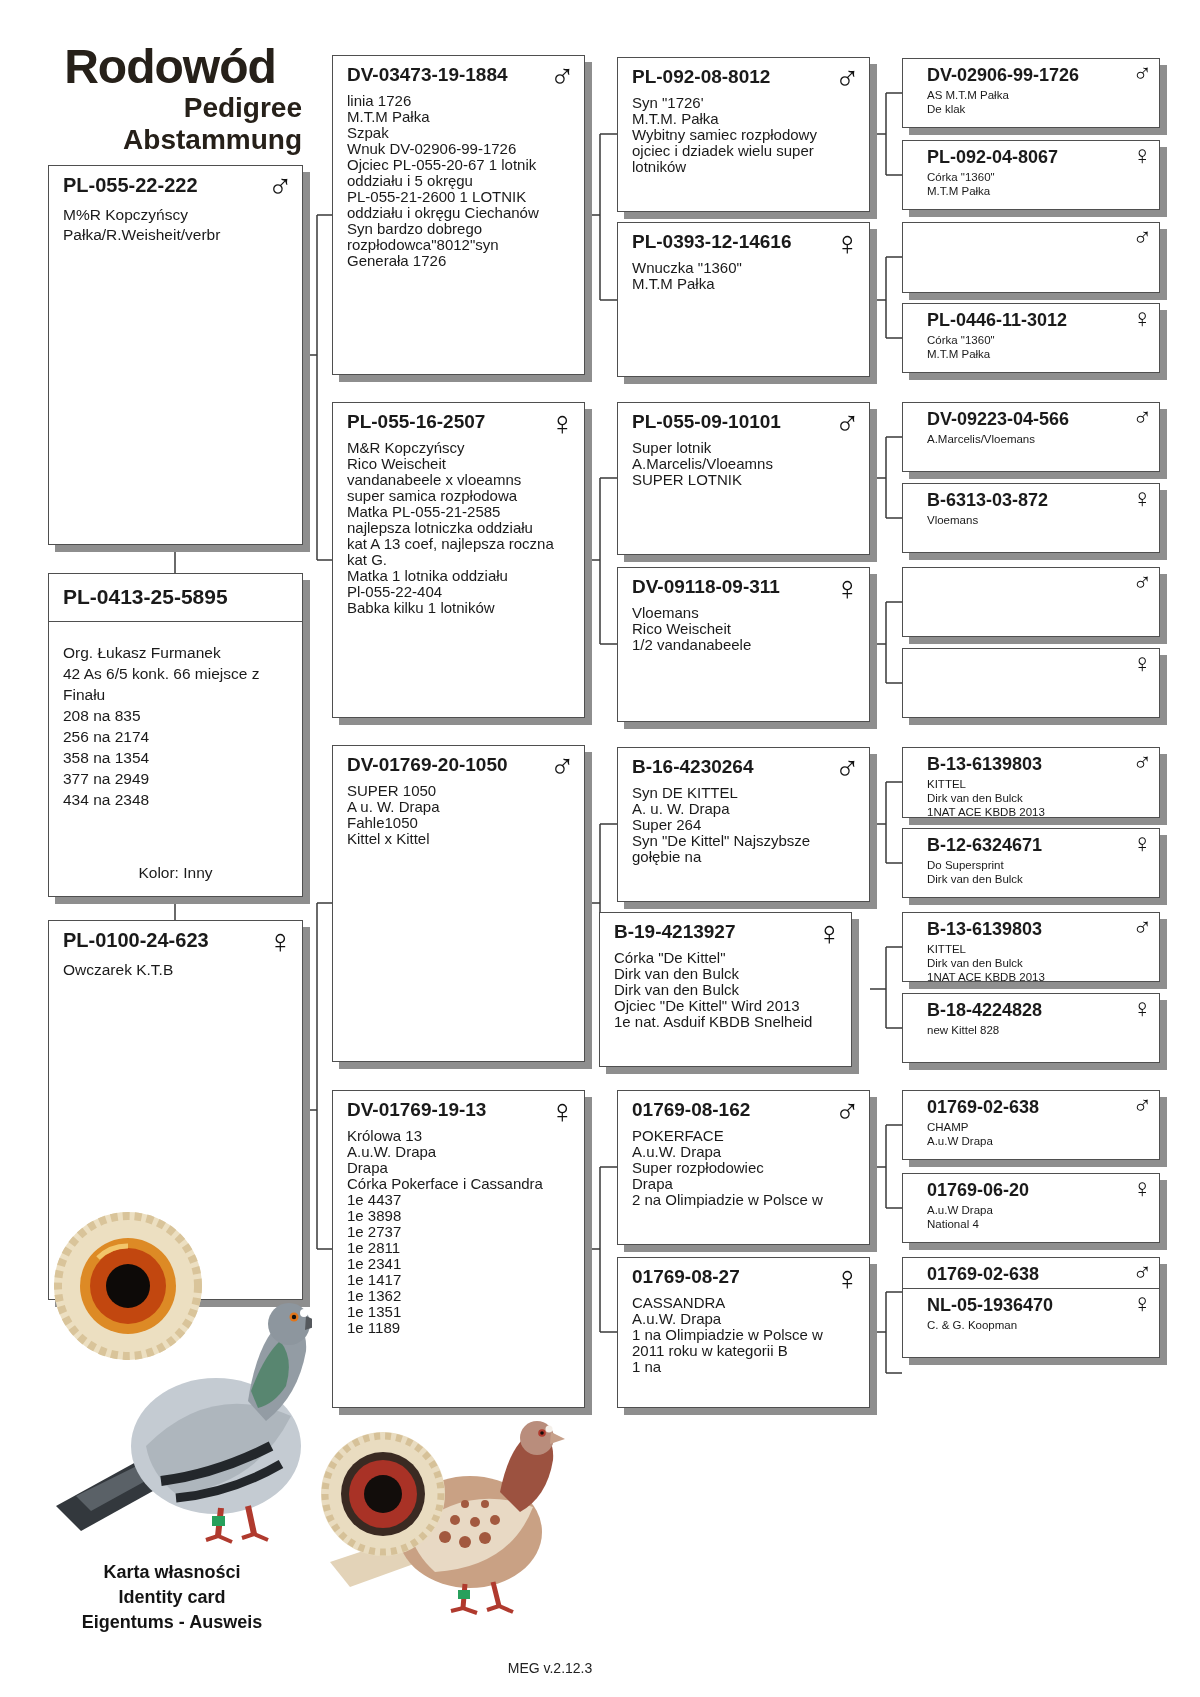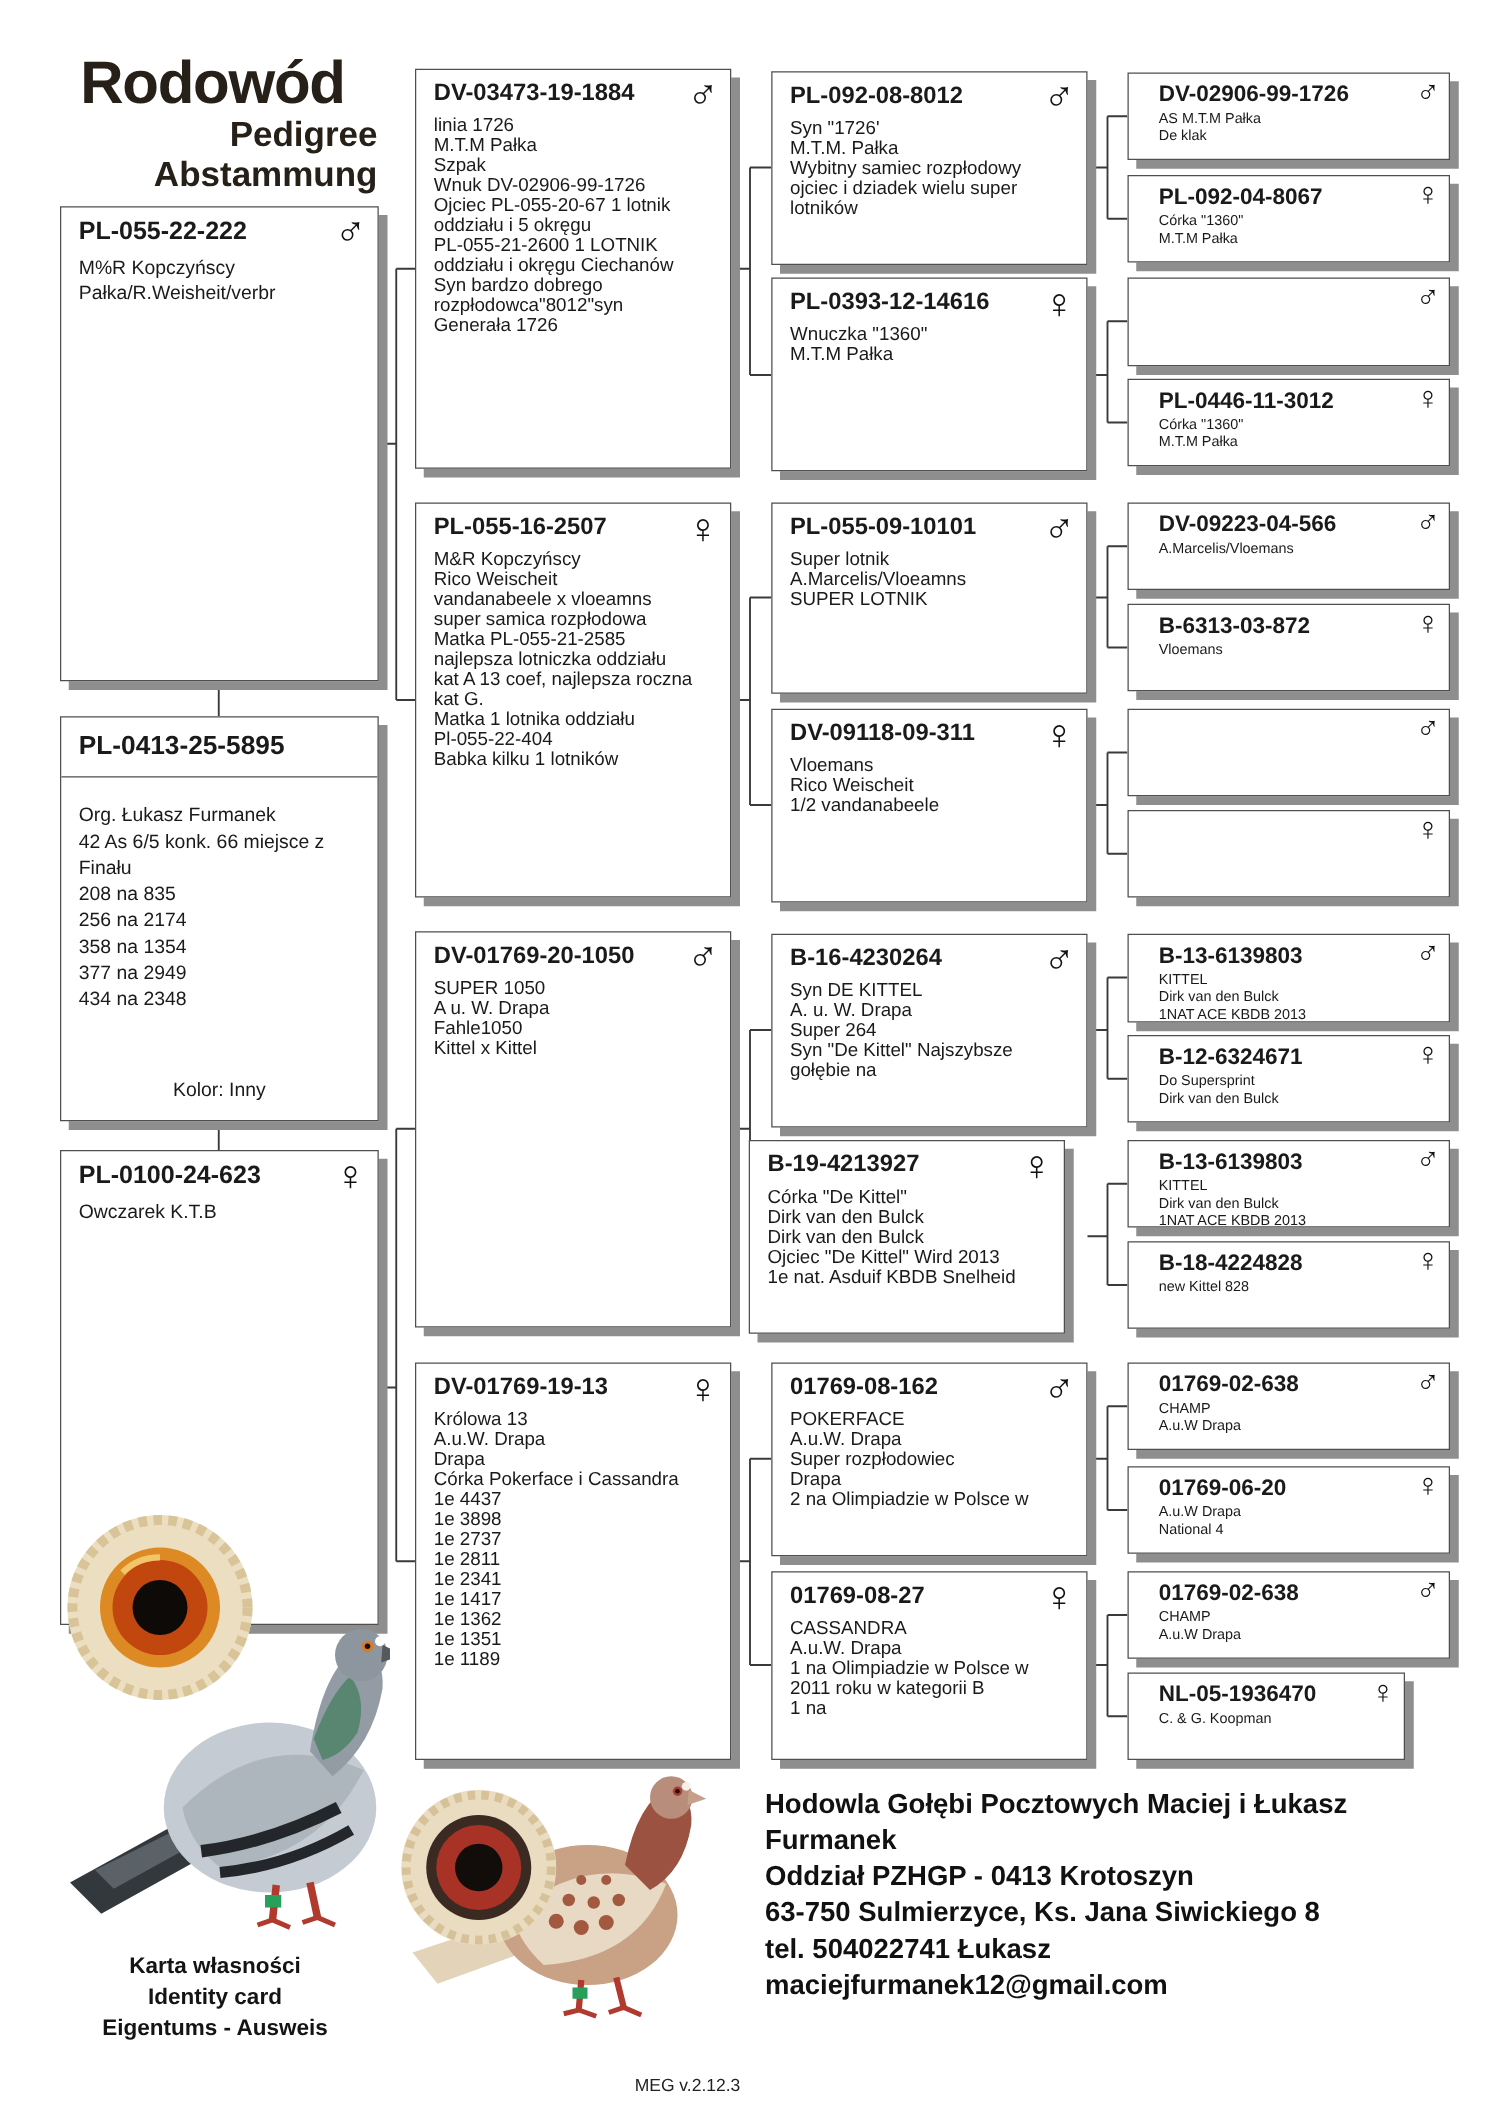--- a/index.html
+++ b/index.html
@@ -309,21 +309,21 @@
     <span class="sex">♀</span>
     <div class="body">A.u.W Drapa
 National 4</div>
   </div>
   <div class="box sm" style="left:902px;top:1257px;width:258px;height:70px">
     <div class="hdr">01769-02-638</div>
     <span class="sex">♂</span>
     <div class="body">CHAMP
 A.u.W Drapa</div>
   </div>
-  <div class="box sm" style="left:902px;top:1338px;width:222px;height:70px">
+  <div class="box sm" style="left:902px;top:1288px;width:258px;height:70px">
     <div class="hdr">NL-05-1936470</div>
     <span class="sex">♀</span>
     <div class="body">C. &amp; G. Koopman</div>
   </div>
 
   <svg class="photo" style="left:36px;top:1206px" width="276" height="352" viewBox="0 0 276 352">
 
     <path d="M20 300 L120 245 L135 275 L45 325 Z" fill="#33383d"></path>
     <path d="M40 290 L125 248 L133 262 L55 305 Z" fill="#5a6167"></path>
 
@@ -385,21 +385,15 @@
     <circle cx="68" cy="82" r="62" fill="#e9dcc0"></circle>
     <circle cx="68" cy="82" r="58" fill="none" stroke="#d6c198" stroke-width="7" stroke-dasharray="6 5"></circle>
     <circle cx="68" cy="82" r="42" fill="#3a2a22"></circle>
     <circle cx="68" cy="82" r="34" fill="#a93226"></circle>
     <circle cx="68" cy="82" r="19" fill="#120d0b"></circle>
   </svg>
 
   <div class="caption">Karta własności
 Identity card
 Eigentums - Ausweis</div>
-  <div class="contact">Hodowla Gołębi Pocztowych Maciej i Łukasz
-Furmanek
-Oddział PZHGP - 0413 Krotoszyn
-63-750 Sulmierzyce, Ks. Jana Siwickiego 8
-tel. 504022741 Łukasz
-maciejfurmanek12@gmail.com</div>
   <div class="version">MEG v.2.12.3</div>
 
 </div>
 
 </body></html>

